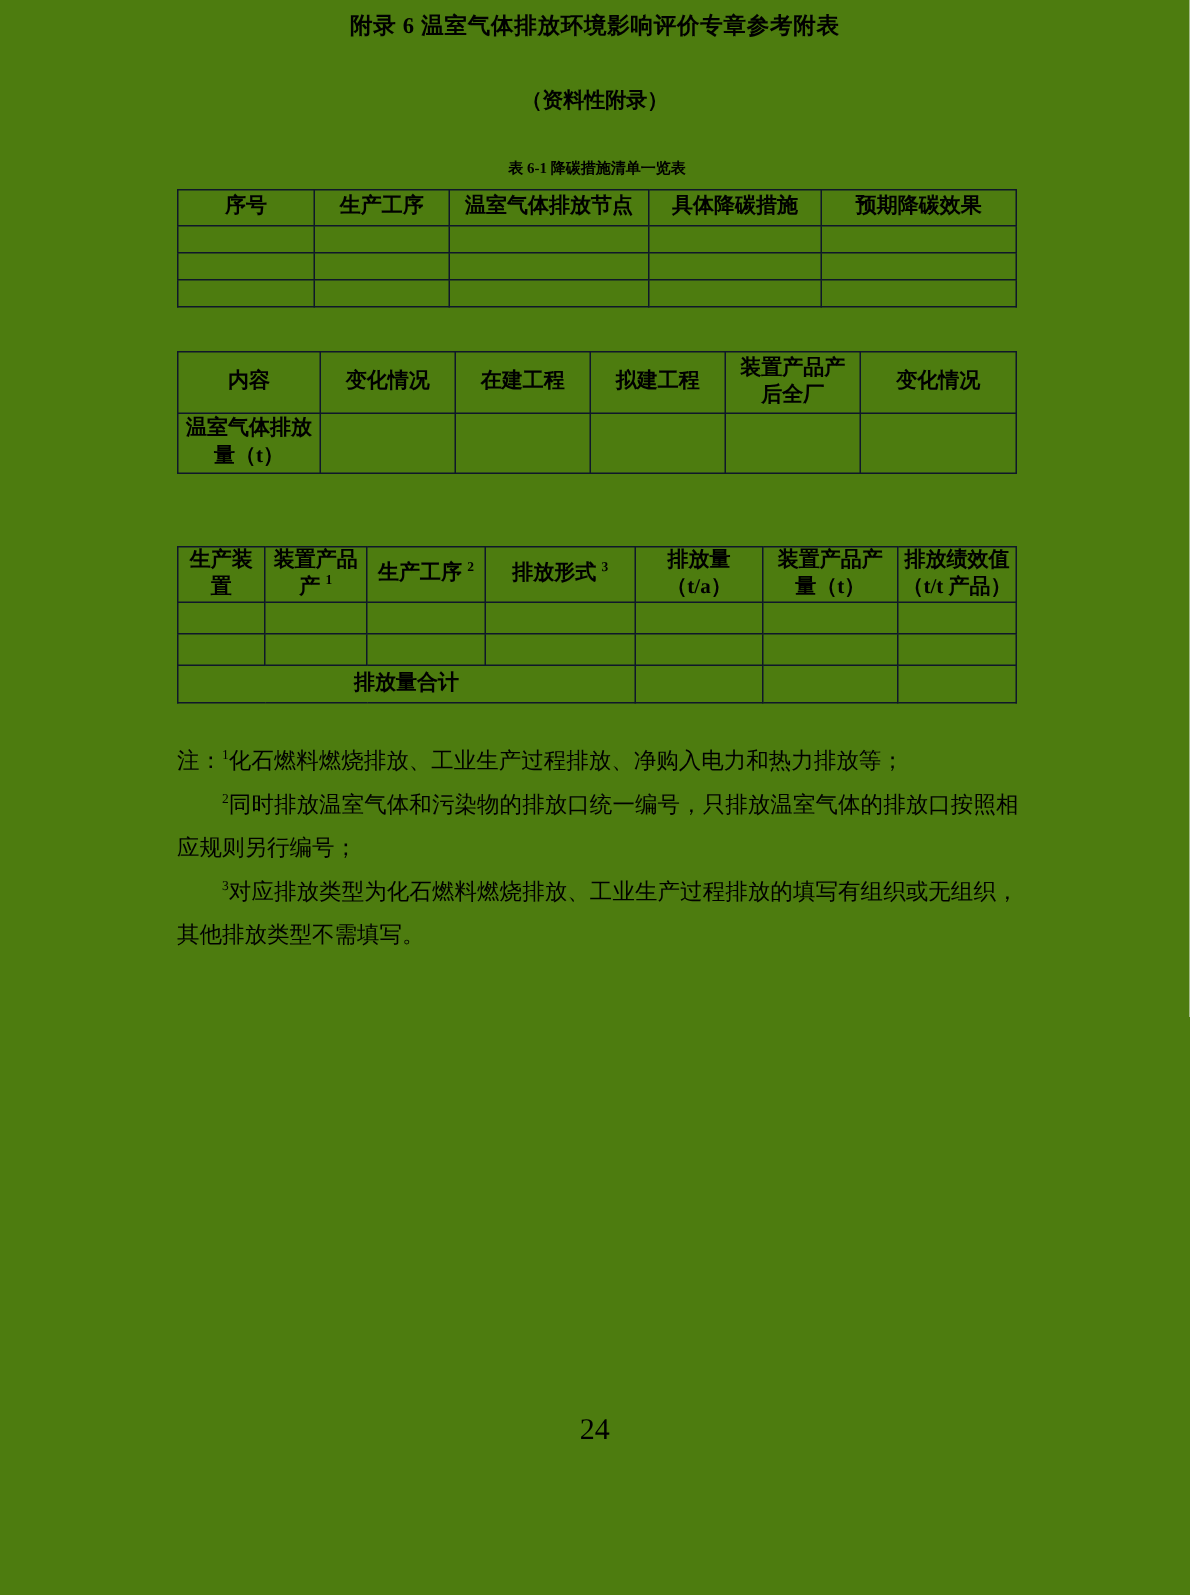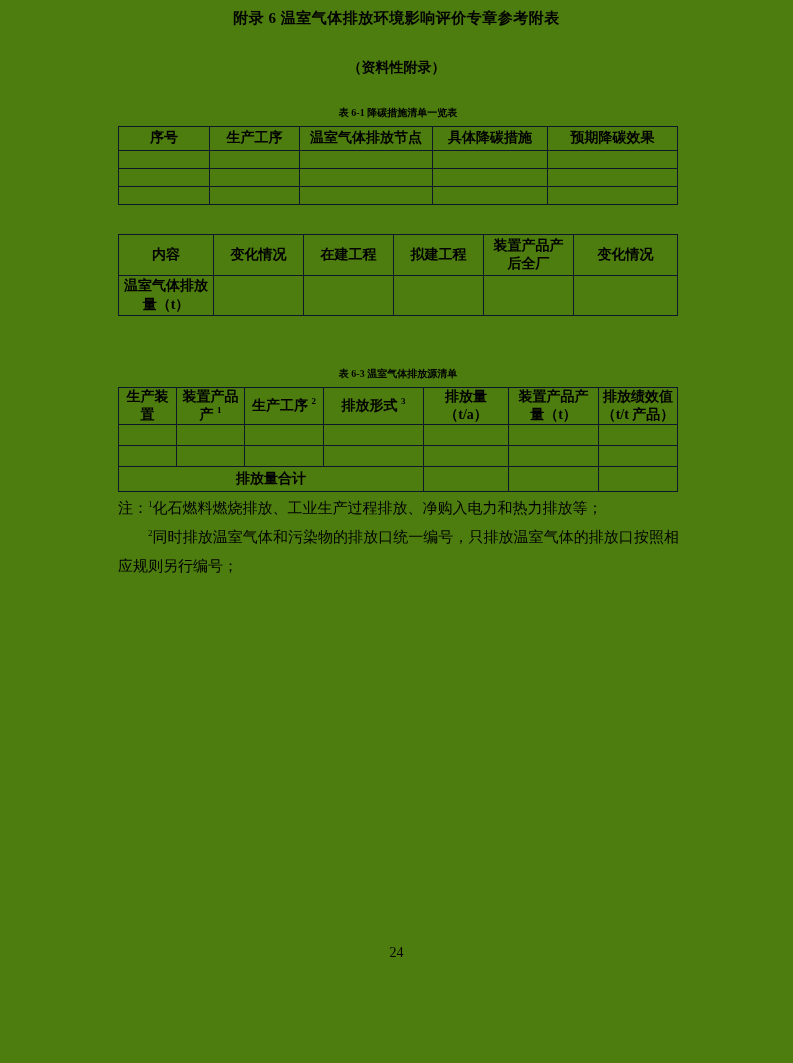--- a/index.html
+++ b/index.html
@@ -35,21 +35,21 @@
   .t3 thead tr { height:37px; } .t3 tbody tr.r { height:21px; }
   .t3 tbody tr.total { height:25px; }
   .notes {
     position:absolute; left:118px; top:494px; width:561px;
     font-size:15px;
   }
   .notes p { line-height:29px; text-align:justify; }
   .notes p.ind { text-indent:2em; }
   .page-number {
     position:absolute; top:944px; left:0; width:100%;
-    text-align:center; font-size:14px; line-height:18px;
+    text-align:center; font-size:20px; line-height:18px;
   }
 </style>
 </head>
 <body>
 
 <div class="page">
 
   <div class="doc-title">附录 6 温室气体排放环境影响评价专章参考附表</div>
   <div class="doc-subtitle">（资料性附录）</div>
 
@@ -127,21 +127,20 @@
             <td></td>
             <td></td>
             <td></td>
             <td></td>
         </tr>
       </tbody>
     </table>
   </section>
 
   <section class="tbl-section s3">
-    <div class="tbl-caption">表 6-3 温室气体排放源清单</div>
     <table class="t3">
       <colgroup>
         <col style="width:58px">
           <col style="width:68px">
           <col style="width:79px">
         <col style="width:100px">
           <col style="width:85px">
           <col style="width:90px">
         <col style="width:79px">
       </colgroup>
@@ -184,17 +183,18 @@
             <td></td>
             <td></td>
         </tr>
       </tbody>
     </table>
   </section>
 
   <div class="notes">
     <p><span>注：</span><sup>1</sup><span>化石燃料燃烧排放、工业生产过程排放、净购入电力和热力排放等；</span></p>
     <p class="ind"><sup>2</sup><span>同时排放温室气体和污染物的排放口统一编号，只排放温室气体的排放口按照相应规则另行编号；</span></p>
+    <p class="ind"><sup>3</sup><span>对应排放类型为化石燃料燃烧排放、工业生产过程排放的填写有组织或无组织，其他排放类型不需填写。</span></p>
   </div>
 
   <div class="page-number">24</div>
 
 </div>
 
 </body></html>

